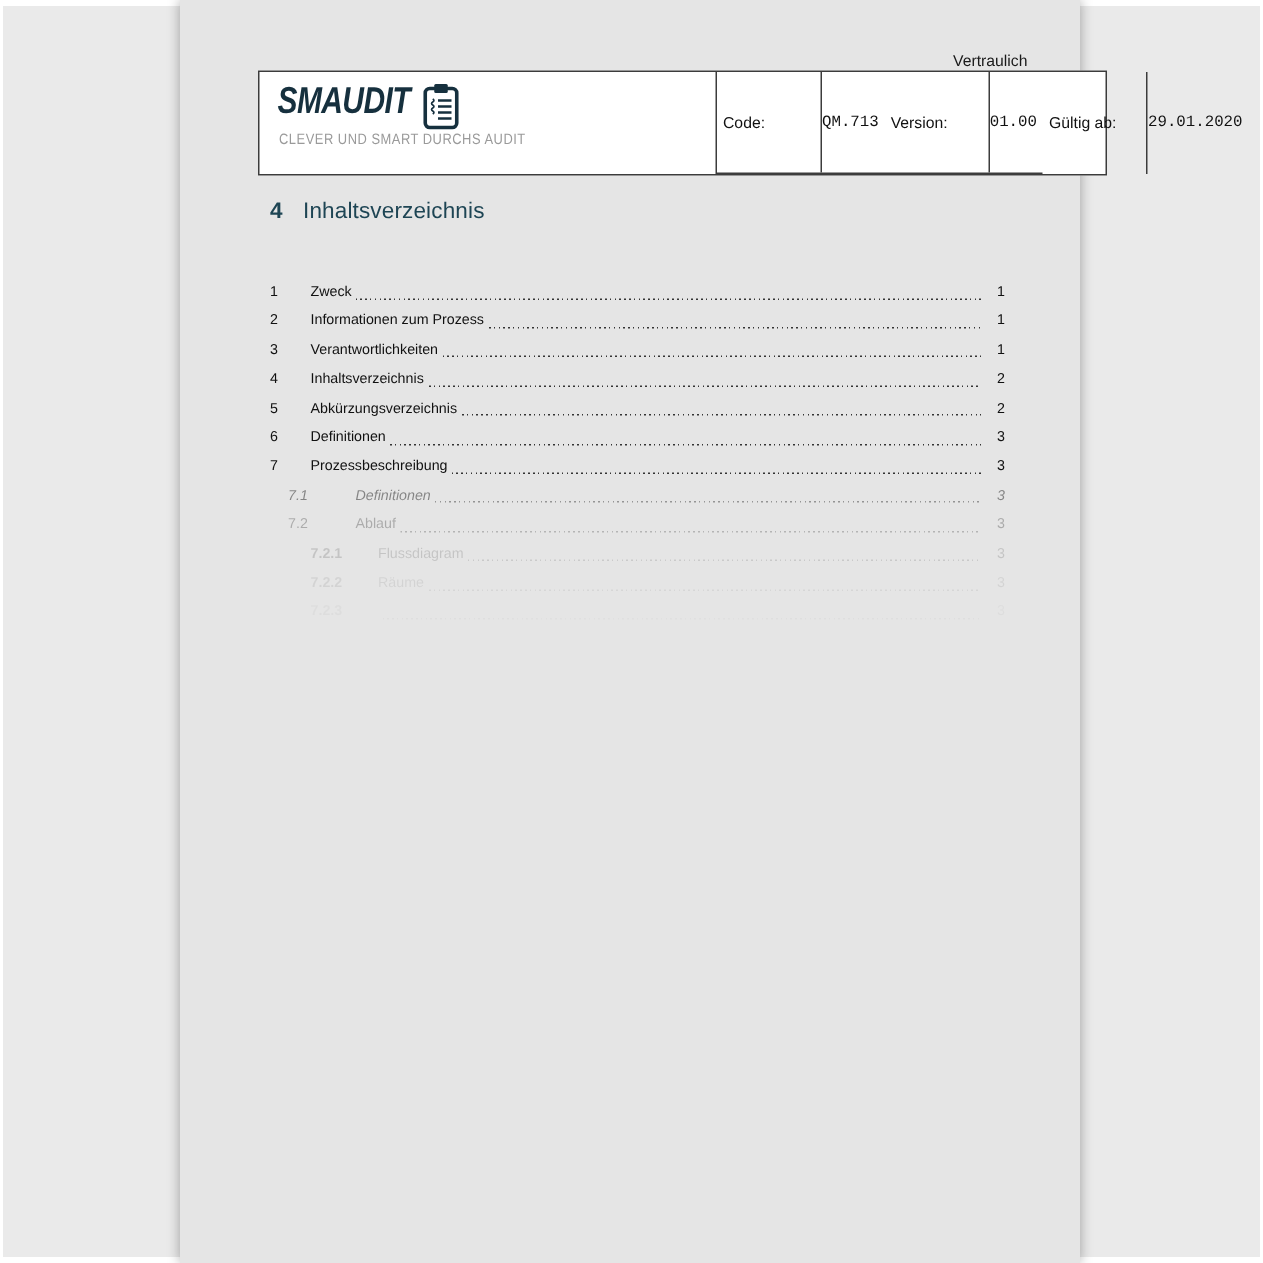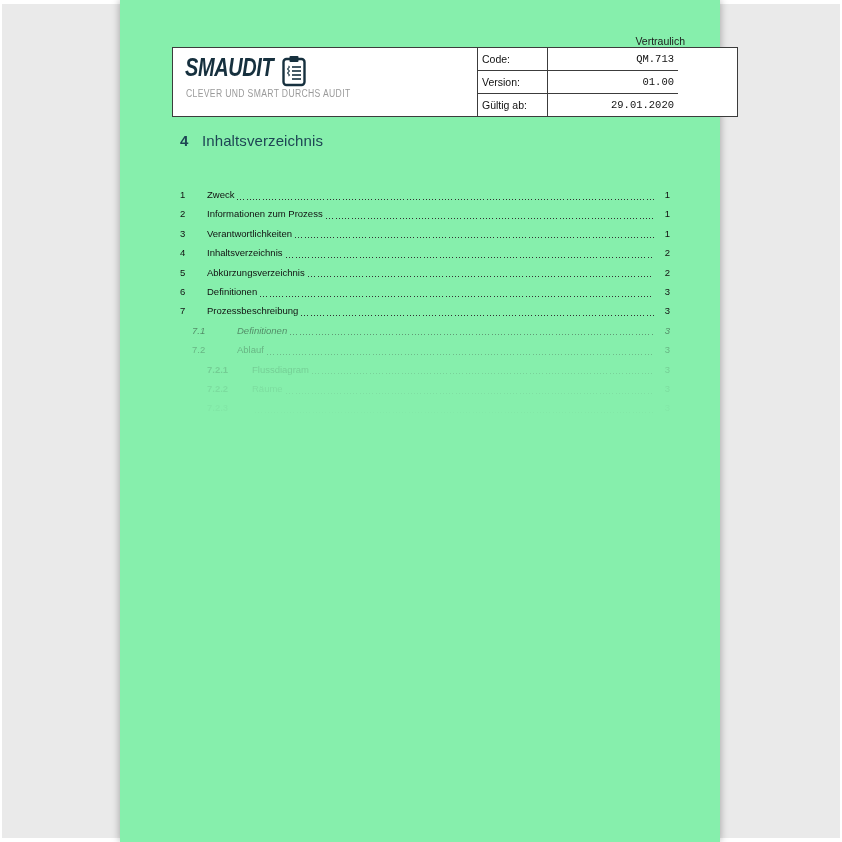--- a/index.html
+++ b/index.html
@@ -1,21 +1,21 @@
 <!DOCTYPE html>
 <html><head>
 <meta charset="utf-8">
 <style>
   * { margin:0; padding:0; box-sizing:border-box; }
   html,body { width:842px; height:842px; background:#fff; font-family:"Liberation Sans", sans-serif; }
   .stage { position:relative; width:842px; height:842px; overflow:hidden; background:#fff; }
   .backdrop { position:absolute; left:2px; top:4px; right:2px; bottom:4px; background:#eaeaea; }
   .doc-page {
     position:absolute; left:120px; top:0; width:600px; height:842px;
-    background:#86efac; box-shadow:0 0 8px rgba(0,0,0,0.33);
+    background:#e5e5e5; box-shadow:0 0 8px rgba(0,0,0,0.33);
   }
 
   
   .confidential {
     position:absolute; top:35px; left:60px; width:505px;
     text-align:right; font-size:10.5px; color:#1a1a1a;
   }
 
   
   .header-table {
@@ -26,21 +26,21 @@
   .logo-line { position:absolute; left:12px; top:6px; display:flex; align-items:flex-start; }
   .brand {
     font-size:25px; font-weight:bold; font-style:italic; letter-spacing:-0.5px;
     transform:scaleX(0.80); transform-origin:left top; white-space:nowrap; line-height:1.1;
   }
   .logo-icon-wrap { margin-left:-14px; margin-top:1px; }
   .tagline {
     position:absolute; left:13px; top:40px; font-size:10px; letter-spacing:0.4px;
     transform:scaleX(0.86); transform-origin:left top; white-space:nowrap; font-weight:normal;
   }
-  .meta-grid { width:200px; display:flex; flex-direction:column; }
+  .meta-grid { width:200px; display:flex; flex-direction:row; }
   .meta-row { flex:1; display:flex; border-bottom:1px solid #3c3c3c; }
   .meta-row:last-child { border-bottom:none; }
   .meta-label {
     width:70px; border-right:1px solid #3c3c3c; font-size:10.5px; color:#111;
     display:flex; align-items:center; padding-left:4px;
   }
   .meta-value {
     flex:1; font-size:10.5px; color:#111; display:flex; align-items:center;
     justify-content:flex-end; padding-right:4px;font-family:Liberation Mono, monospace;
   }

